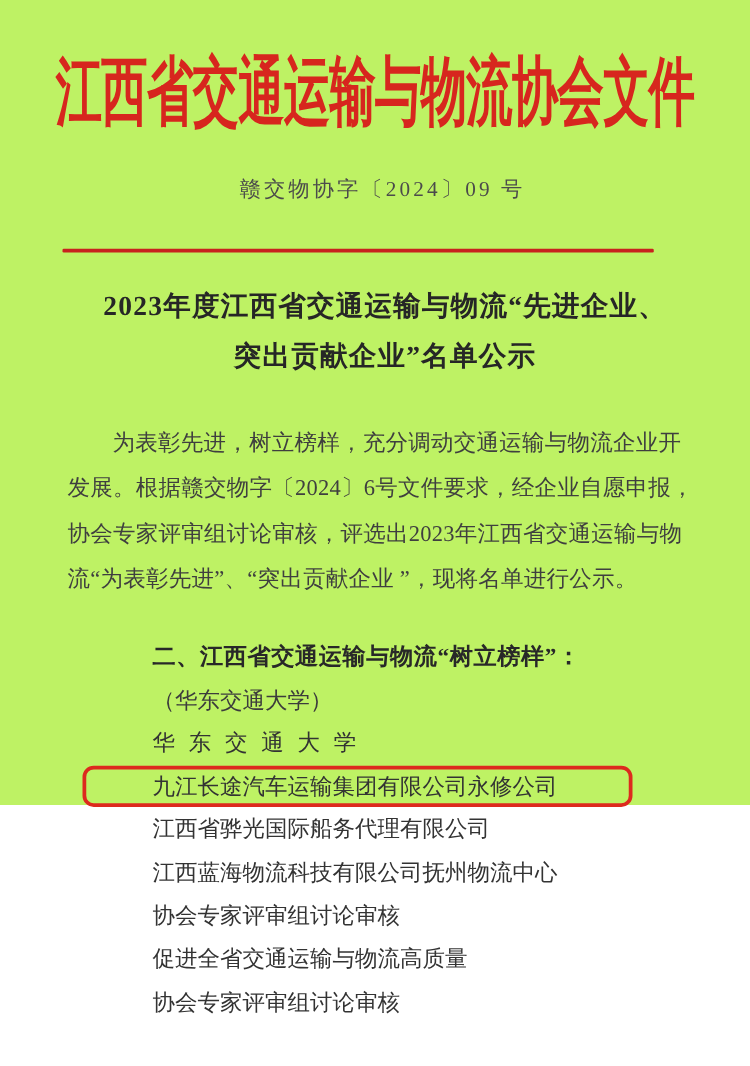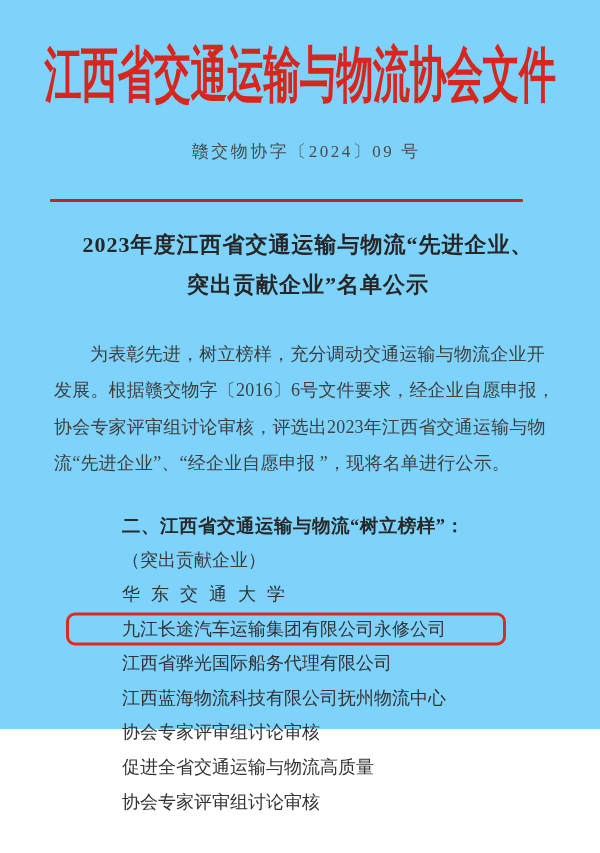--- a/index.html
+++ b/index.html
@@ -9,21 +9,21 @@
     --text-color:#3f3f3f;
   }
   *{margin:0;padding:0;box-sizing:border-box;}
   html,body{background:#ffffff;}
   body{
     width:600px;height:853px;
     font-family:"Liberation Serif","DejaVu Serif",serif;
     position:relative;overflow:hidden;
   }
   .page{
-    position:absolute;inset:0;width:600px;height:729px;background:#7dd3fc;
+    position:absolute;inset:0;width:600px;height:644px;background:#bef264;
   }
   .header-title{
     position:absolute;top:43px;left:0;right:0;
     text-align:center;
     color:var(--header-red);
     font-size:37px;font-weight:bold;line-height:40px;
     letter-spacing:-0.5px;
     transform:scaleY(1.62);transform-origin:50% 0;
     white-space:nowrap;
   }
@@ -88,28 +88,28 @@
 
   <div class="red-line"></div>
 
   <div class="doc-title">
     <div>2023年度江西省交通运输与物流“先进企业、</div>
     <div>突出贡献企业”名单公示</div>
   </div>
 
   <div class="body-text">
     <div class="body-line indent">为表彰先进，树立榜样，充分调动交通运输与物流企业开</div>
-    <div class="body-line">发展。根据赣交物字〔2016〕6号文件要求，经企业自愿申报，</div>
+    <div class="body-line">发展。根据赣交物字〔2024〕6号文件要求，经企业自愿申报，</div>
     <div class="body-line">协会专家评审组讨论审核，评选出2023年江西省交通运输与物</div>
-    <div class="body-line">流“先进企业”、“经企业自愿申报 ”，现将名单进行公示。</div>
+    <div class="body-line">流“为表彰先进”、“突出贡献企业 ”，现将名单进行公示。</div>
   </div>
 
   <div class="section-heading">二、江西省交通运输与物流“树立榜样”：</div>
 
-  <div class="section-note">（突出贡献企业）</div>
+  <div class="section-note">（华东交通大学）</div>
 
   <div class="company-list">
       <div class="list-item"><span>华东交通大学</span></div>
       <div class="list-item"><div class="red-box"></div><span>九江长途汽车运输集团有限公司永修公司</span></div>
       <div class="list-item"><span>江西省骅光国际船务代理有限公司</span></div>
       <div class="list-item"><span>江西蓝海物流科技有限公司抚州物流中心</span></div>
       <div class="list-item"><span>协会专家评审组讨论审核</span></div>
       <div class="list-item"><span>促进全省交通运输与物流高质量</span></div>
       <div class="list-item"><span>协会专家评审组讨论审核</span></div>
     </div>

